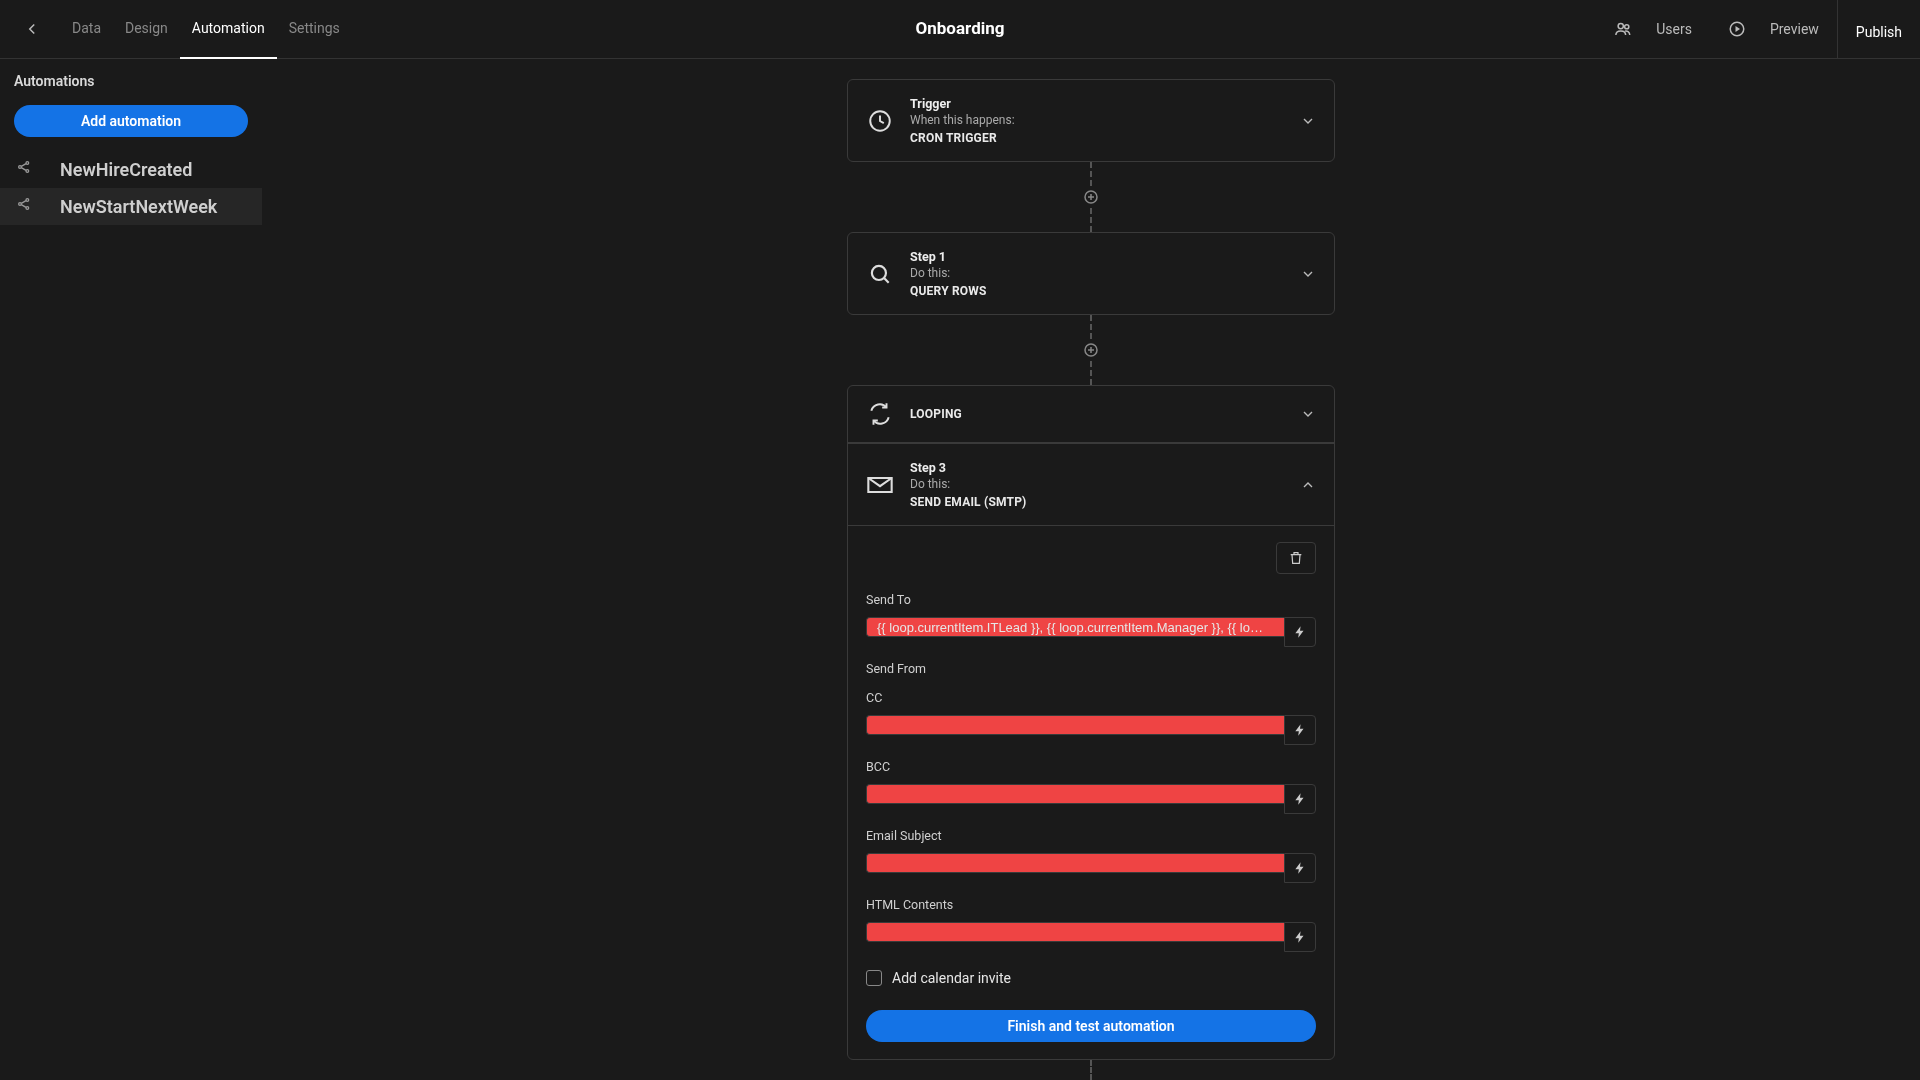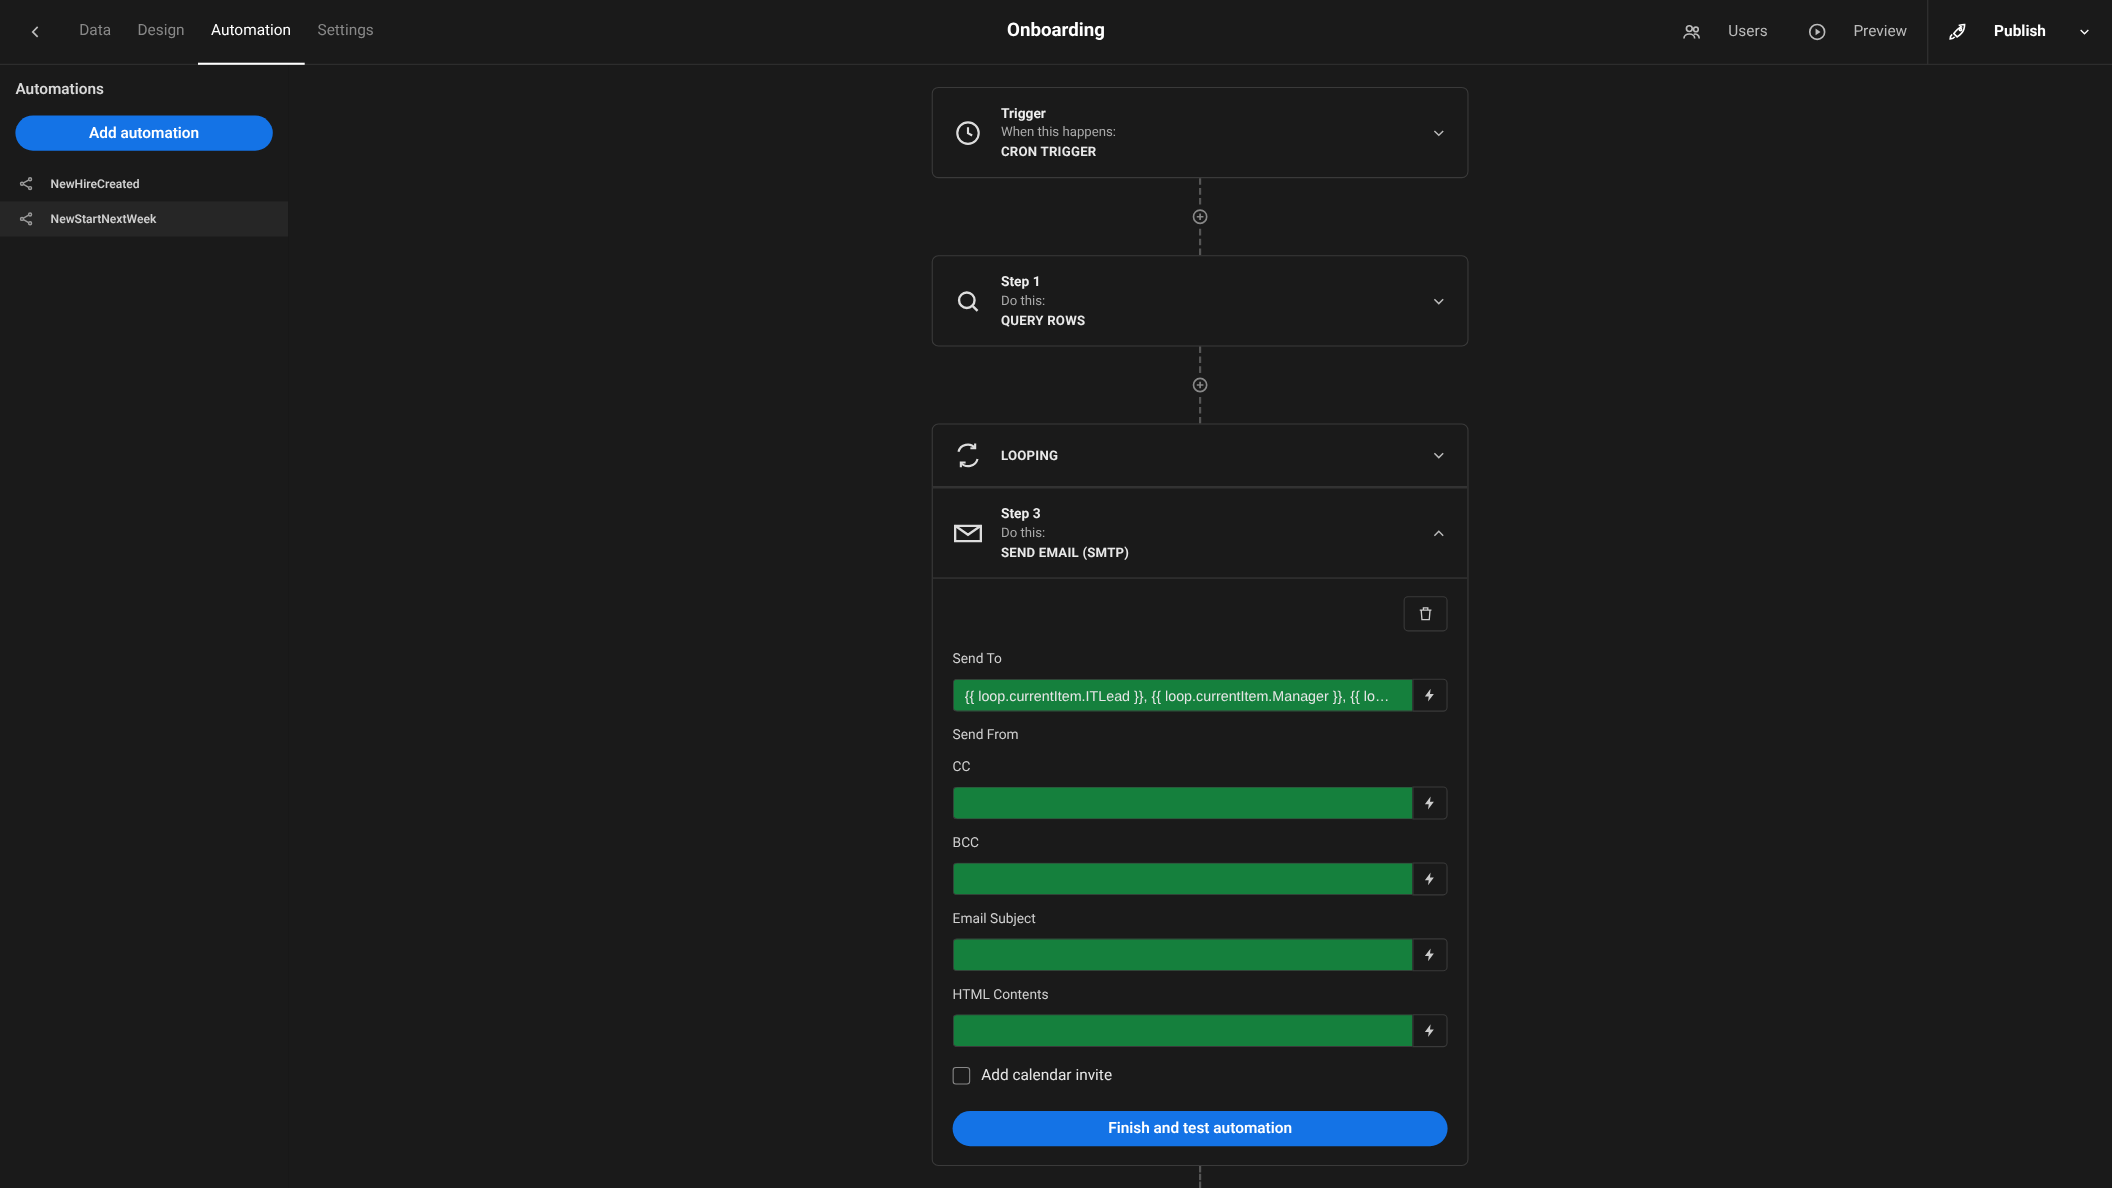--- a/index.html
+++ b/index.html
@@ -9,29 +9,29 @@
   .topbar { height:59px; border-bottom:1px solid #333; display:flex; align-items:center; justify-content:space-between; padding:0 0 0 16px; }
   .topbar-left { display:flex; align-items:center; gap:8px; }
   .back-btn { width:32px; height:32px; display:flex; align-items:center; justify-content:center; border-radius:4px; cursor:pointer; color:#bbb; }
   .tabs { display:flex; height:59px; margin-left:4px; }
   .tab { padding:0 12px; display:flex; align-items:center; color:#888; font-weight:400; cursor:pointer; border-bottom:2px solid transparent; }
   .tab.active { color:#fff; border-bottom:2px solid #fff; }
   .title { font-weight:700; font-size:17px; position:absolute; left:50%; transform:translateX(-50%); top:18px; color:#fff; }
   .topbar-right { display:flex; align-items:stretch; height:59px; }
   .tr-item { display:flex; align-items:center; gap:24px; padding:0 18px; color:#bbb; cursor:pointer; }
   .tr-sep { width:1px; background:#333; }
-  .publish { font-weight:700; color:#fff; }
+  .publish { font-weight:400; color:#fff;flex-direction:column; }
   .chev { margin-left:4px; }
 
   
   .body { display:flex; height:calc(1080px - 59px); }
   .sidebar { width:262px; background:#1a1a1a; border-right:0px solid #333; display:flex; flex-direction:column; }
   .side-head { padding:14px 14px 10px 14px; color:#d9d9d9; font-weight:600; font-size:14px; }
   .add-btn { margin:6px 14px 14px 14px; height:32px; border-radius:16px; background:#1473e6; color:#fff; display:flex; align-items:center; justify-content:center; font-weight:600; cursor:pointer; }
-  .side-item { display:flex; align-items:center; gap:14px; padding:8px 16px; color:#cfcfcf; font-size:11px; font-weight:600; cursor:pointer; }
+  .side-item { display:flex; align-items:flex-start; gap:28px; padding:8px 16px; color:#cfcfcf; font-size:18px; font-weight:600; cursor:pointer; }
   .side-item.active { background:#262626; }
   .share-icon { width:16px; height:16px; flex:0 0 16px; }
 
   .canvas { flex:1; position:relative; overflow:auto; background:#1a1a1a; display:flex; justify-content:center; }
   .flow { width:488px; margin-top:20px; display:flex; flex-direction:column; align-items:stretch; }
 
   
   .connector { display:flex; flex-direction:column; align-items:center; }
   .vline { width:0; border-left:2px dashed #555; height:24px; }
   .plus-circle { width:18px; height:18px; display:flex; align-items:center; justify-content:center; color:#888; margin:2px 0; cursor:pointer; }
@@ -53,21 +53,21 @@
   .loop-head .card-type{ margin-top:0; }
   .loop-head .card-chev{ margin-left:auto; }
   .loop-sub { border-top:1px solid #3a3a3a; }
 
   
   .step-body { padding:16px 18px 22px 18px; border-top:1px solid #3a3a3a; display:flex; flex-direction:column; gap:10px; }
   .body-row1 { display:flex; justify-content:flex-end; margin-bottom:4px; }
   .trash { width:40px; height:32px; border:1px solid #3a3a3a; border-radius:4px; display:flex; align-items:center; justify-content:center; color:#ccc; cursor:pointer; }
   .field-label { font-size:12.5px; color:#d0d0d0; margin-top:4px; }
   .input-row { display:flex; }
-  .txt { flex:1; height:30px; background:#15803d; border:1px solid #3a3a3a; border-right:none; border-radius:4px 0 0 4px; color:#e6e6e6; padding:0 10px; font-size:13px; outline:none; }
+  .txt { flex:1; height:20px; background:#ef4444; border:1px solid #3a3a3a; border-right:none; border-radius:4px 0 0 4px; color:#e6e6e6; padding:0 10px; font-size:13px; outline:none; }
   .bolt-btn { width:32px; height:30px; border:1px solid #3a3a3a; border-radius:0 4px 4px 0; background:#1a1a1a; display:flex; align-items:center; justify-content:center; color:#ccc; cursor:pointer; }
   .chk-row { display:flex; align-items:center; gap:10px; margin-top:8px; }
   .chk { width:16px; height:16px; border:1.5px solid #888; border-radius:3px; cursor:pointer; }
   .primary-btn { margin-top:14px; height:32px; border-radius:16px; background:#1473e6; color:#fff; display:flex; align-items:center; justify-content:center; font-weight:600; cursor:pointer; }
 
   svg { display:block; }
 </style>
 </head>
 <body>
 

